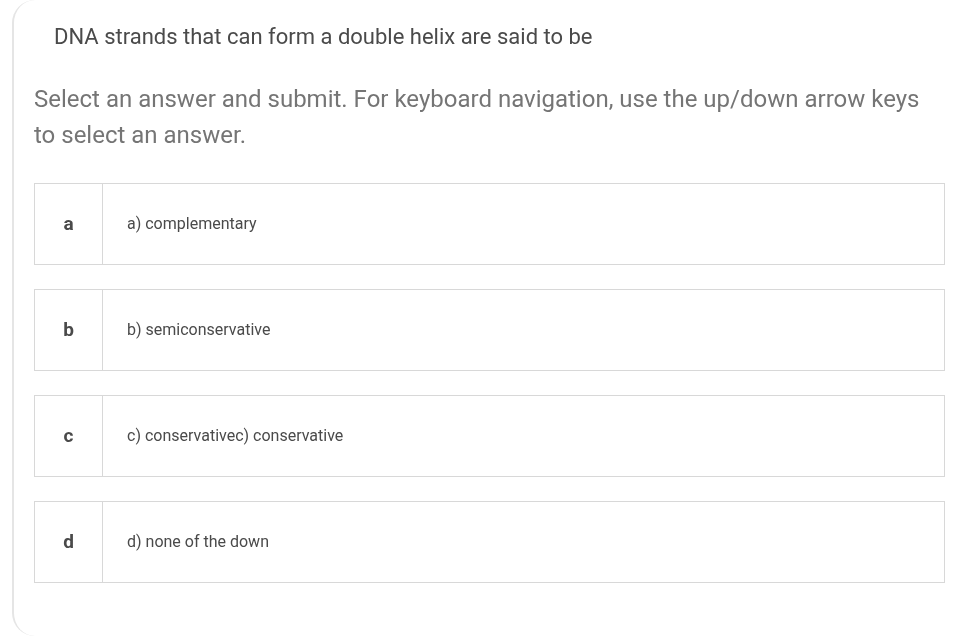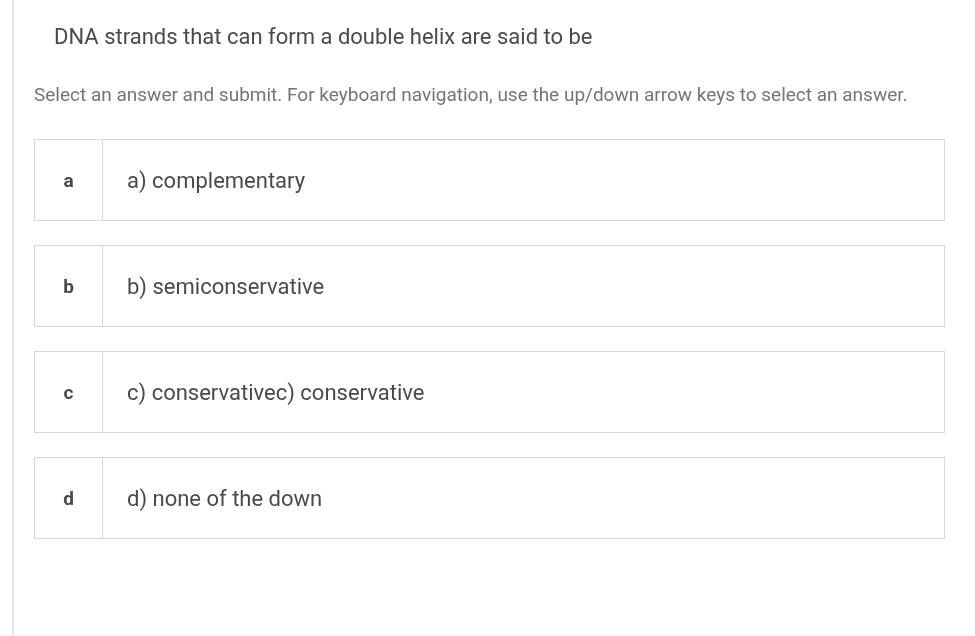--- a/index.html
+++ b/index.html
@@ -13,30 +13,31 @@
       width: 975px;
       height: 636px;
       overflow: hidden;
       position: relative;
     }
     .container {
       border-left: 2px solid #e5e5e5;
       padding: 0;
       height: 100%;
       margin-left: 12px;
+      border-radius: 23px;
     }
     .question-text {
       font-size: 22px;
       color: #4a4a4a;
       font-weight: 400;
       padding: 22px 40px 28px 40px;
       line-height: 1.4;
     }
     .instructions {
-      font-size: 19px;
+      font-size: 24px;
       color: #757575;
       font-weight: 400;
       padding: 0 40px 30px 20px;
       line-height: 1.5;
     }
     .options {
       padding: 0 30px 0 20px;
     }
     .option {
       display: flex;
@@ -55,21 +56,21 @@
       font-weight: 700;
       color: #4a4a4a;
       border-right: 1px solid #d8d8d8;
       flex-shrink: 0;
     }
     .option-text {
       flex: 1;
       display: flex;
       align-items: center;
       padding: 0 24px;
-      font-size: 22px;
+      font-size: 16px;
       color: #4a4a4a;
       font-weight: 400;
     }
     .option:last-child {
       margin-bottom: 0;
     }
   </style>
 </head>
 <body>
 

